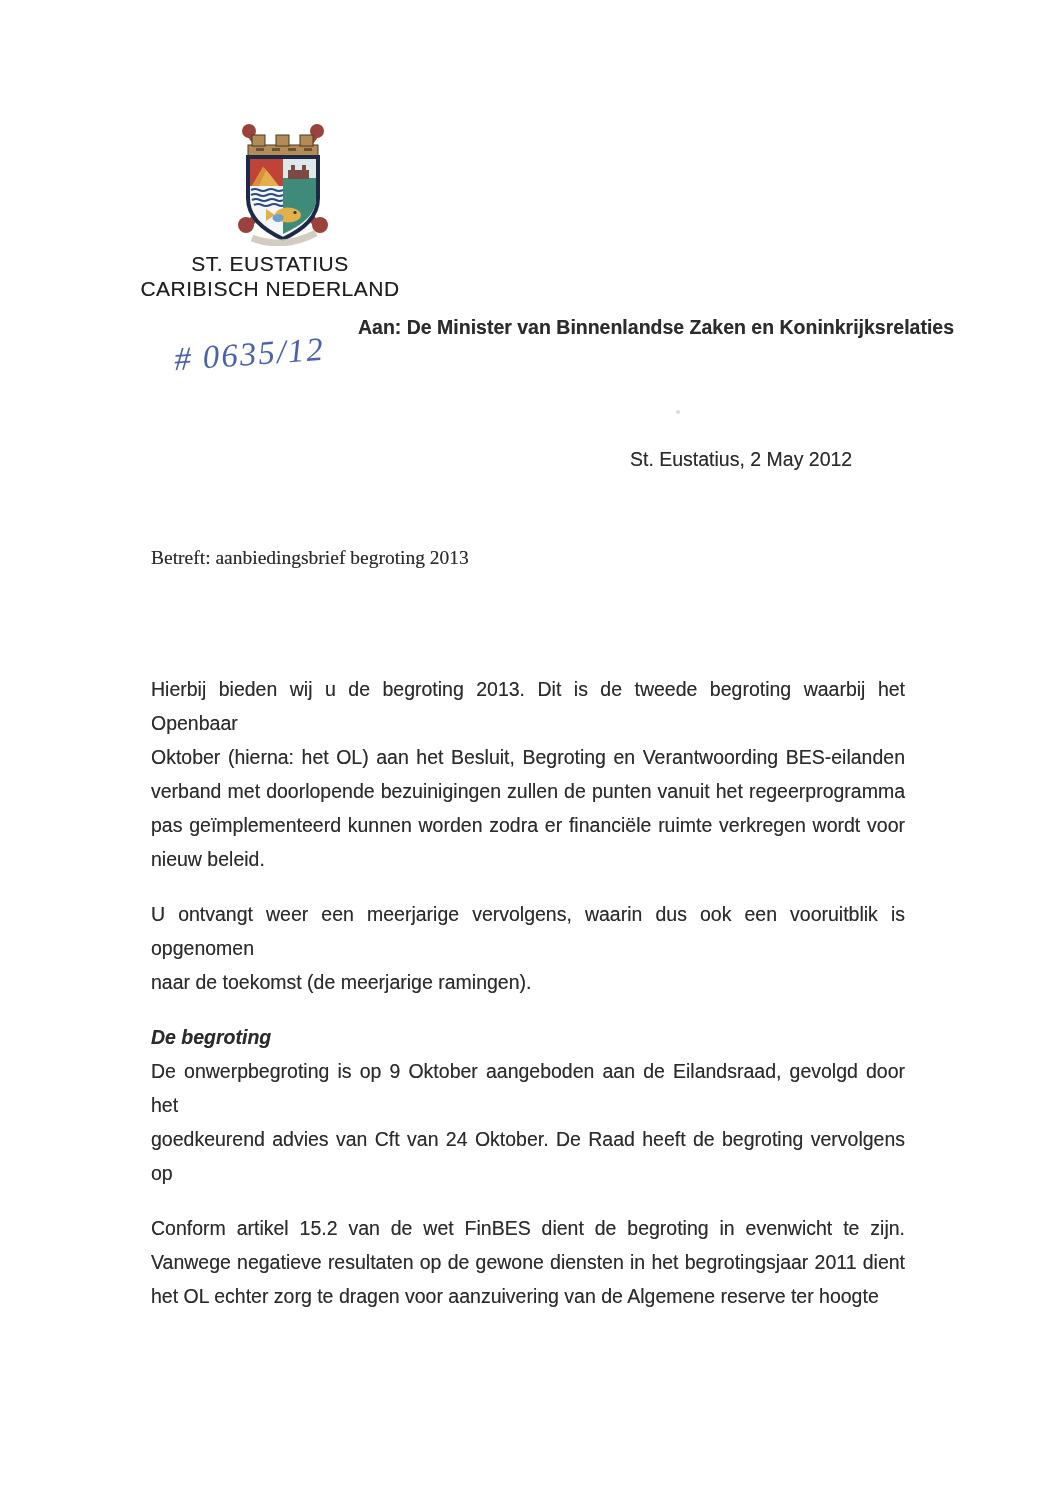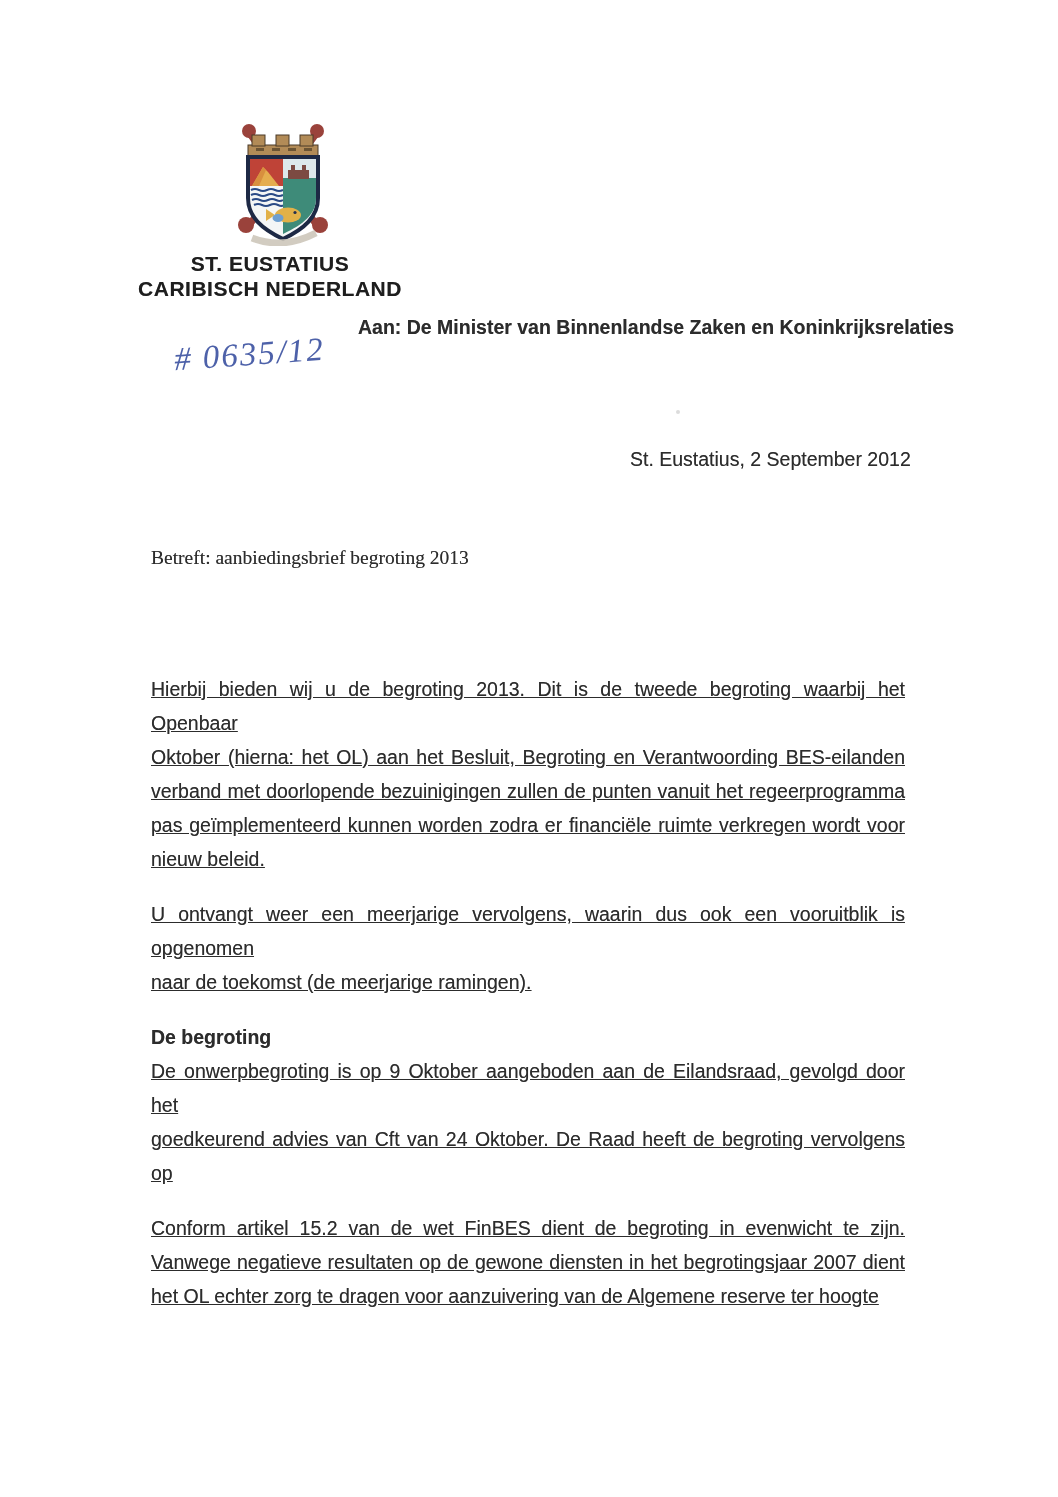--- a/index.html
+++ b/index.html
@@ -10,42 +10,42 @@
     margin:0 auto;
     background:#ffffff;
     font-family:"Liberation Sans", sans-serif;
     color:#2c2c2c;
     overflow:hidden;
     text-shadow:0 0 0.6px rgba(45,45,45,0.55);
   }
   .arms{position:absolute;left:228px;top:118px;width:110px;height:128px;}
   .org{
     position:absolute;left:120px;top:251px;width:300px;
-    text-align:center;font-weight:bold;font-size:21px;line-height:25px;
+    text-align:center;font-weight:normal;font-size:21px;line-height:25px;
     color:#1e1e1e;letter-spacing:0.5px;
   }
   .recipient{position:absolute;left:358px;top:316px;font-size:19.5px;font-weight:bold;}
   .handwriting{
     position:absolute;left:174px;top:336px;
     font-family:"Liberation Serif", serif;font-style:italic;
     font-size:33px;letter-spacing:2px;
     transform:rotate(-4deg);
     text-shadow:none;
   }
   .speck{position:absolute;left:676px;top:410px;width:4px;height:4px;border-radius:50%;background:#dcdcdc;}
   .dateline{position:absolute;left:630px;top:448px;font-size:19.5px;}
   .subject{position:absolute;left:151px;top:547px;font-size:19.5px;font-family:Liberation Serif, serif;}
   .letter-body{
     position:absolute;left:151px;top:672px;width:754px;
     font-size:19.5px;line-height:34px;
   }
   .para{margin:0 0 21px 0;}
-  .line{text-align:justify;text-decoration:underline;}
+  .line{text-align:justify;}
   .line.fill{text-align-last:justify;}
-  .heading{font-weight:bold;margin:9px 0 0 0;}
+  .heading{font-weight:bold;font-style:italic;margin:9px 0 0 0;}
 </style>
 </head>
 <body>
 
 <div class="page">
 
   <div class="arms">
     <svg width="110" height="128" viewBox="0 0 110 128" xmlns="http://www.w3.org/2000/svg">
 
       <g stroke="#9a423b" stroke-width="7" stroke-linecap="round">
@@ -104,21 +104,21 @@
     <div>ST. EUSTATIUS</div>
     <div>CARIBISCH NEDERLAND</div>
   </div>
 
   <div class="recipient">Aan: De Minister van Binnenlandse Zaken en Koninkrijksrelaties</div>
 
   <div class="handwriting" style="color: rgb(77, 97, 169);"># 0635/12</div>
 
   <div class="speck"></div>
 
-  <div class="dateline">St. Eustatius, 2 September 2012</div>
+  <div class="dateline">St. Eustatius, 2 May 2012</div>
 
   <div class="subject">Betreft: aanbiedingsbrief begroting 2013</div>
 
   <div class="letter-body">
       <div class="para">
         <div class="line fill">Hierbij bieden wij u de begroting 2013. Dit is de tweede begroting waarbij het Openbaar</div>
         <div class="line fill">Oktober (hierna: het OL) aan het Besluit, Begroting en Verantwoording BES-eilanden</div>
         <div class="line fill">verband met doorlopende bezuinigingen zullen de punten vanuit het regeerprogramma</div>
         <div class="line fill">pas geïmplementeerd kunnen worden zodra er financiële ruimte verkregen wordt voor</div>
         <div class="line">nieuw beleid.</div>
@@ -127,18 +127,18 @@
         <div class="line fill">U ontvangt weer een meerjarige vervolgens, waarin dus ook een vooruitblik is opgenomen</div>
         <div class="line">naar de toekomst (de meerjarige ramingen).</div>
       </div>
       <div class="heading">De begroting</div>
       <div class="para">
         <div class="line fill">De onwerpbegroting is op 9 Oktober aangeboden aan de Eilandsraad, gevolgd door het</div>
         <div class="line fill">goedkeurend advies van Cft van 24 Oktober. De Raad heeft de begroting vervolgens op</div>
       </div>
       <div class="para">
         <div class="line fill">Conform artikel 15.2 van de wet FinBES dient de begroting in evenwicht te zijn.</div>
-        <div class="line fill">Vanwege negatieve resultaten op de gewone diensten in het begrotingsjaar 2007 dient</div>
+        <div class="line fill">Vanwege negatieve resultaten op de gewone diensten in het begrotingsjaar 2011 dient</div>
         <div class="line">het OL echter zorg te dragen voor aanzuivering van de Algemene reserve ter hoogte</div>
       </div>
     </div>
 
 </div>
 
 </body></html>

